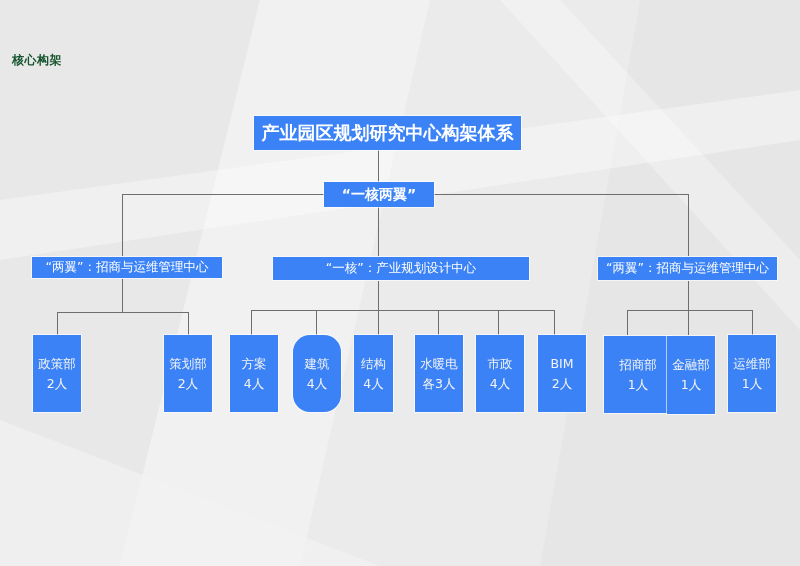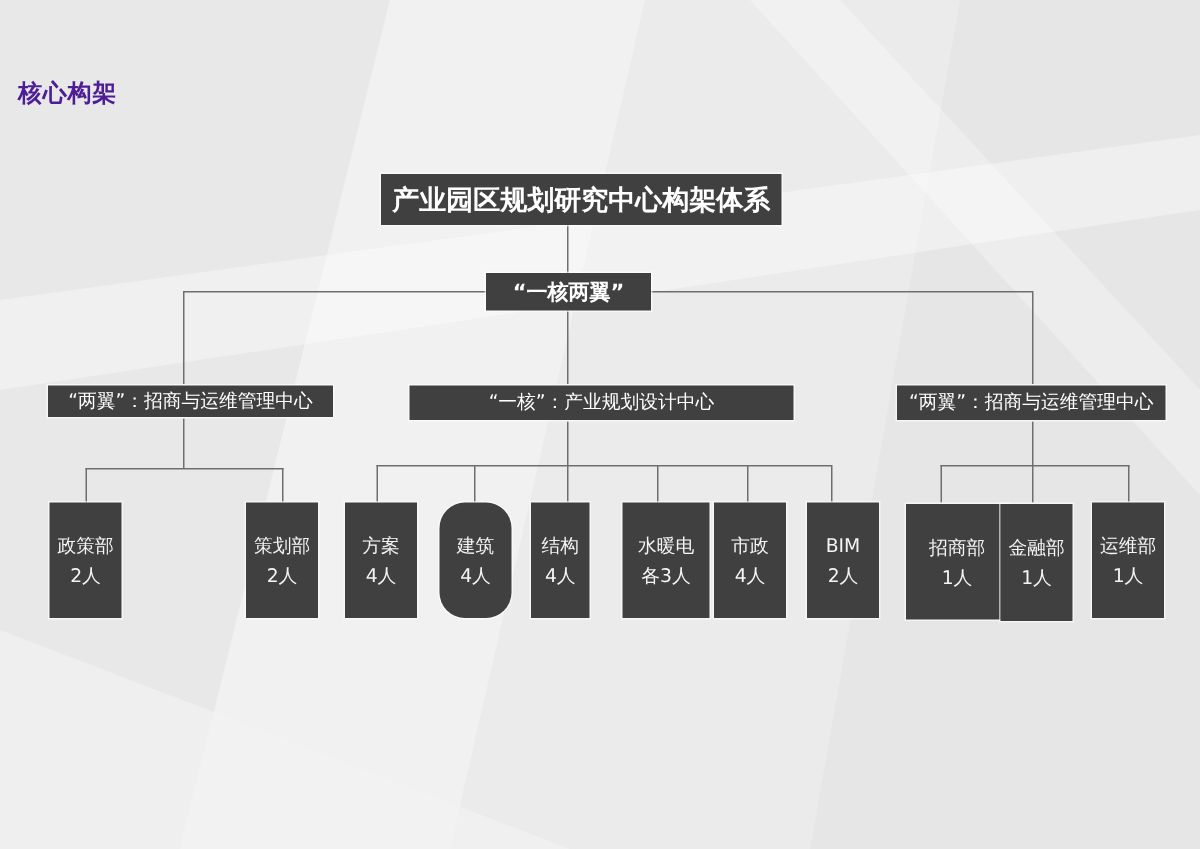--- a/index.html
+++ b/index.html
@@ -4,24 +4,24 @@
 <style>
   html, body { margin: 0; padding: 0; }
   body {
     width: 800px; height: 566px; position: relative; overflow: hidden;
     font-family: "DejaVu Sans", "Liberation Sans", sans-serif;
     background: #eeeeee;
   }
   .bg { position: absolute; inset: 0; overflow: hidden; }
   .page-label {
     position: absolute; left: 12px; top: 52px;
-    font-size: 16px; font-weight: bold; color: #4c1d95; letter-spacing: 0.5px;
+    font-size: 12px; font-weight: bold; color: #14532d; letter-spacing: 0.5px;
   }
   .box {
-    position: absolute; background: #404040; color: #ffffff;
+    position: absolute; background: #3b82f6; color: #ffffff;
     display: flex; align-items: center; justify-content: center;
     box-shadow: 0 0 0 1px rgba(255,255,255,0.6);
     white-space: nowrap;
   }
   .box.root { font-size: 18px; font-weight: bold; }
   .box.core { font-size: 14px; font-weight: bold; }
   .box.section { font-size: 12.5px; }
   .box.dept {
     flex-direction: column; font-size: 12.5px; line-height: 20px; color: #f4f4f4;
   }
@@ -89,21 +89,21 @@
   <span>4人</span>
 </div>
 <div class="box dept" style="left:293px;top:335px;width:48px;height:77px;border-radius:17px;">
   <span>建筑</span>
   <span>4人</span>
 </div>
 <div class="box dept" style="left:354px;top:335px;width:39px;height:77px;">
   <span>结构</span>
   <span>4人</span>
 </div>
-<div class="box dept" style="left:415px;top:335px;width:58px;height:77px;">
+<div class="box dept" style="left:415px;top:335px;width:48px;height:77px;">
   <span>水暖电</span>
   <span>各3人</span>
 </div>
 <div class="box dept" style="left:476px;top:335px;width:48px;height:77px;">
   <span>市政</span>
   <span>4人</span>
 </div>
 <div class="box dept" style="left:538px;top:335px;width:48px;height:77px;">
   <span>BIM</span>
   <span>2人</span>

